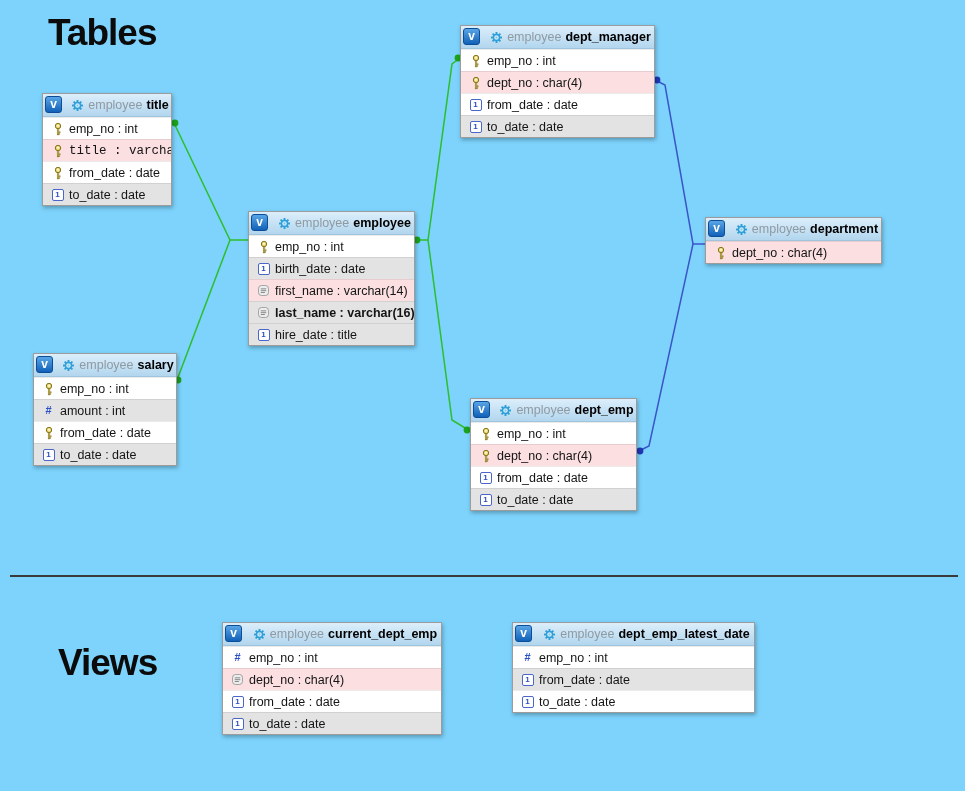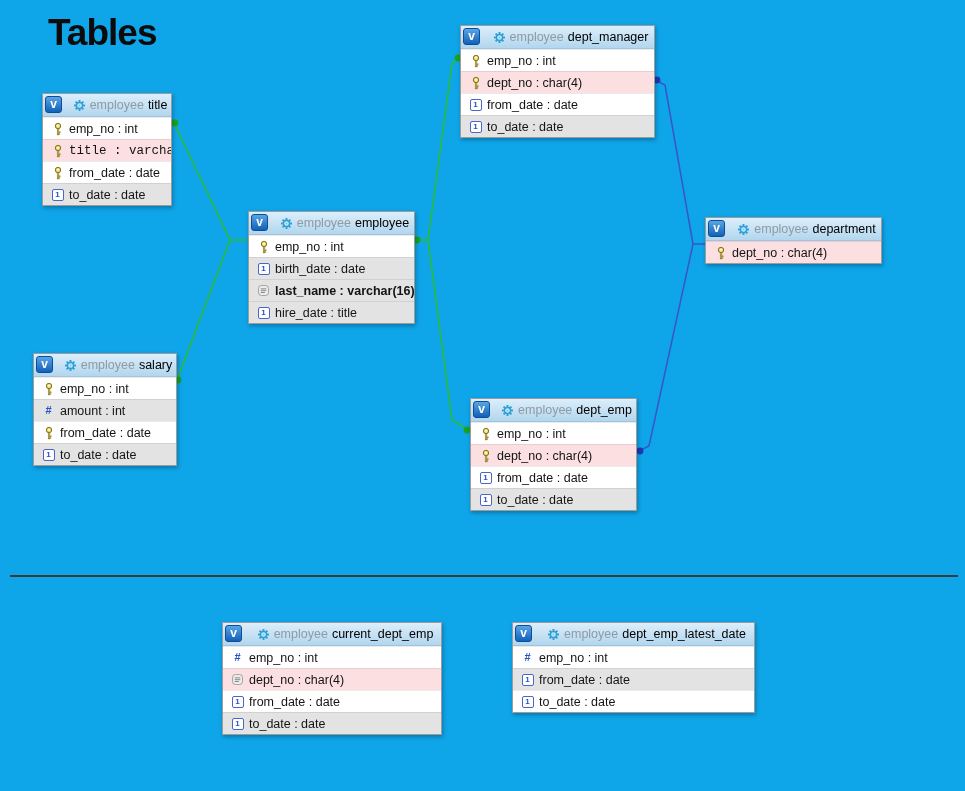--- a/index.html
+++ b/index.html
@@ -1,17 +1,17 @@
 <!DOCTYPE html>
 <html><head>
 <meta charset="utf-8">
 <style>
   html,body { margin:0; padding:0; background:#fff; }
   .canvas {
-    position:relative; width:965px; height:791px; background:#0ea5e9;
+    position:relative; width:965px; height:791px; background:#7dd3fc;
     font-family:"Liberation Sans", sans-serif; overflow:hidden;
   }
   .heading {
     position:absolute; font-weight:bold; color:#0b0b0b;
     font-size:37px; letter-spacing:-1px;
   }
   #tables-heading { left:48px; top:12px; }
   #views-heading  { left:58px; top:642px; }
   .divider {
     position:absolute; left:10px; top:575px; width:948px; height:2px;
@@ -33,39 +33,40 @@
     background:linear-gradient(#59a5e6,#1161b8); border:1px solid #0d4c97;
     border-radius:3px; box-sizing:border-box; color:#fff; font-weight:bold;
     font-size:12px; line-height:15px; text-align:center;
   }
   .hdr-center {
     flex:1; display:flex; align-items:center; justify-content:center;
     gap:4px; padding-left:26px; white-space:nowrap; overflow:hidden;
   }
   .gear { display:flex; align-items:center; }
   .schema { color:#8f9aa2; }
-  .tname  { color:#000; font-weight:normal; }
+  .tname  { color:#000; font-weight:bold; }
   .row {
     height:22px; display:flex; align-items:center; gap:5px; padding:0 8px;
     border-top:1px solid rgba(0,0,0,0.08); box-sizing:border-box;
     white-space:nowrap; overflow:hidden; color:#141414;
   }
   .ric { width:13px; flex:0 0 13px; display:flex; align-items:center; justify-content:center; }
   .date-ic {
     display:inline-block; width:10px; height:10px; border:1px solid #4a66c8;
     border-radius:2px; background:#fff; color:#2b4fc0; font-size:8px;
     font-weight:bold; line-height:10px; text-align:center;
   }
   .num-ic { color:#2b50c8; font-weight:bold; font-size:11px; line-height:11px; }
 </style>
 </head>
 <body>
 
 <div class="canvas">
   <div class="heading" id="tables-heading">Tables</div>
+  <div class="heading" id="views-heading">Views</div>
   <div class="divider"></div>
   <svg class="conn-layer" width="965" height="791" viewBox="0 0 965 791">
       <polyline points="174,123 230,240 248,240" fill="none" stroke="#2dbe2d" stroke-width="1.5"></polyline>
       <circle cx="175" cy="123" r="3.4" fill="#1ca21c"></circle>
       <polyline points="177,380 230,240" fill="none" stroke="#2dbe2d" stroke-width="1.5"></polyline>
       <circle cx="178" cy="380" r="3.4" fill="#1ca21c"></circle>
       <polyline points="415,240 428,240 452,64 460,58" fill="none" stroke="#2dbe2d" stroke-width="1.5"></polyline>
       <circle cx="417" cy="240" r="3.4" fill="#1ca21c"></circle>
       <circle cx="458" cy="58" r="3.4" fill="#1ca21c"></circle>
       <polyline points="428,240 452,420 470,431" fill="none" stroke="#2dbe2d" stroke-width="1.5"></polyline>
@@ -171,278 +172,287 @@
           </svg>
         </span>
         <span>emp_no : int</span>
       </div>
       <div class="row" style="background: rgb(227, 227, 227);">
         <span class="ric">
           <span class="date-ic">1</span>
         </span>
         <span>birth_date : date</span>
       </div>
-      <div class="row" style="background: rgb(227, 227, 227); font-weight: bold;">
+      <div class="row" style="background: rgb(251, 223, 225);">
         <span class="ric">
           <svg width="11" height="11" viewBox="0 0 12 12">
             <rect x="0.5" y="0.5" width="11" height="11" rx="3.5" fill="#ededed" stroke="#9a9a9a"></rect>
             <path d="M3 4.2h6M3 6.2h6M3 8.2h4.5" stroke="#808080" stroke-width="1" fill="none"></path>
           </svg>
         </span>
-        <span>last_name : varchar(16)</span>
-      </div>
-      <div class="row" style="background: rgb(227, 227, 227);">
-        <span class="ric">
-          <span class="date-ic">1</span>
-        </span>
-        <span>hire_date : title</span>
-      </div>
-    </div>
-    <div class="table-card" style="left: 33px; top: 353px; width: 144px;">
-      <div class="hdr">
-        <span class="vbadge">v</span>
-        <span class="hdr-center">
-          <span class="gear">
-            <svg width="13" height="13" viewBox="0 0 16 16">
-              <g stroke="#2f9fd8" stroke-width="2.4">
-                <line x1="8" y1="1.2" x2="8" y2="14.8"></line>
-                <line x1="1.2" y1="8" x2="14.8" y2="8"></line>
-                <line x1="3.2" y1="3.2" x2="12.8" y2="12.8"></line>
-                <line x1="12.8" y1="3.2" x2="3.2" y2="12.8"></line>
-              </g>
-              <circle cx="8" cy="8" r="4.6" fill="#2f9fd8"></circle>
-              <circle cx="8" cy="8" r="2.8" fill="#cdeafa"></circle>
-              <circle cx="8" cy="8" r="1.2" fill="#7fc6e8"></circle>
-            </svg>
-          </span>
-          <span class="schema">employee</span>
-          <span class="tname">salary</span>
-        </span>
-      </div>
-      <div class="row" style="background: rgb(255, 255, 255);">
-        <span class="ric">
-          <svg width="10" height="14" viewBox="0 0 10 14">
-            <circle cx="5" cy="4" r="2.7" fill="#ead979" stroke="#86741a"></circle>
-            <circle cx="5" cy="3.8" r="1" fill="#fffbe0"></circle>
-            <rect x="4.3" y="6.4" width="1.5" height="6.4" fill="#ead979" stroke="#86741a" stroke-width="0.7"></rect>
-            <rect x="5.6" y="9.6" width="2" height="1.1" fill="#86741a"></rect>
-            <rect x="5.6" y="11.4" width="1.5" height="1.1" fill="#86741a"></rect>
-          </svg>
-        </span>
-        <span>emp_no : int</span>
-      </div>
-      <div class="row" style="background: rgb(227, 227, 227);">
-        <span class="ric">
-          <span class="num-ic">#</span>
-        </span>
-        <span>amount : int</span>
-      </div>
-      <div class="row" style="background: rgb(255, 255, 255);">
-        <span class="ric">
-          <svg width="10" height="14" viewBox="0 0 10 14">
-            <circle cx="5" cy="4" r="2.7" fill="#ead979" stroke="#86741a"></circle>
-            <circle cx="5" cy="3.8" r="1" fill="#fffbe0"></circle>
-            <rect x="4.3" y="6.4" width="1.5" height="6.4" fill="#ead979" stroke="#86741a" stroke-width="0.7"></rect>
-            <rect x="5.6" y="9.6" width="2" height="1.1" fill="#86741a"></rect>
-            <rect x="5.6" y="11.4" width="1.5" height="1.1" fill="#86741a"></rect>
-          </svg>
-        </span>
-        <span>from_date : date</span>
-      </div>
-      <div class="row" style="background: rgb(227, 227, 227);">
-        <span class="ric">
-          <span class="date-ic">1</span>
-        </span>
-        <span>to_date : date</span>
-      </div>
-    </div>
-    <div class="table-card" style="left: 460px; top: 25px; width: 195px;">
-      <div class="hdr">
-        <span class="vbadge">v</span>
-        <span class="hdr-center">
-          <span class="gear">
-            <svg width="13" height="13" viewBox="0 0 16 16">
-              <g stroke="#2f9fd8" stroke-width="2.4">
-                <line x1="8" y1="1.2" x2="8" y2="14.8"></line>
-                <line x1="1.2" y1="8" x2="14.8" y2="8"></line>
-                <line x1="3.2" y1="3.2" x2="12.8" y2="12.8"></line>
-                <line x1="12.8" y1="3.2" x2="3.2" y2="12.8"></line>
-              </g>
-              <circle cx="8" cy="8" r="4.6" fill="#2f9fd8"></circle>
-              <circle cx="8" cy="8" r="2.8" fill="#cdeafa"></circle>
-              <circle cx="8" cy="8" r="1.2" fill="#7fc6e8"></circle>
-            </svg>
-          </span>
-          <span class="schema">employee</span>
-          <span class="tname">dept_manager</span>
-        </span>
-      </div>
-      <div class="row" style="background: rgb(255, 255, 255);">
-        <span class="ric">
-          <svg width="10" height="14" viewBox="0 0 10 14">
-            <circle cx="5" cy="4" r="2.7" fill="#ead979" stroke="#86741a"></circle>
-            <circle cx="5" cy="3.8" r="1" fill="#fffbe0"></circle>
-            <rect x="4.3" y="6.4" width="1.5" height="6.4" fill="#ead979" stroke="#86741a" stroke-width="0.7"></rect>
-            <rect x="5.6" y="9.6" width="2" height="1.1" fill="#86741a"></rect>
-            <rect x="5.6" y="11.4" width="1.5" height="1.1" fill="#86741a"></rect>
-          </svg>
-        </span>
-        <span>emp_no : int</span>
-      </div>
-      <div class="row" style="background: rgb(251, 223, 225);">
-        <span class="ric">
-          <svg width="10" height="14" viewBox="0 0 10 14">
-            <circle cx="5" cy="4" r="2.7" fill="#ead979" stroke="#86741a"></circle>
-            <circle cx="5" cy="3.8" r="1" fill="#fffbe0"></circle>
-            <rect x="4.3" y="6.4" width="1.5" height="6.4" fill="#ead979" stroke="#86741a" stroke-width="0.7"></rect>
-            <rect x="5.6" y="9.6" width="2" height="1.1" fill="#86741a"></rect>
-            <rect x="5.6" y="11.4" width="1.5" height="1.1" fill="#86741a"></rect>
-          </svg>
-        </span>
-        <span>dept_no : char(4)</span>
-      </div>
-      <div class="row" style="background: rgb(255, 255, 255);">
-        <span class="ric">
-          <span class="date-ic">1</span>
-        </span>
-        <span>from_date : date</span>
-      </div>
-      <div class="row" style="background: rgb(227, 227, 227);">
-        <span class="ric">
-          <span class="date-ic">1</span>
-        </span>
-        <span>to_date : date</span>
-      </div>
-    </div>
-    <div class="table-card" style="left: 470px; top: 398px; width: 167px;">
-      <div class="hdr">
-        <span class="vbadge">v</span>
-        <span class="hdr-center">
-          <span class="gear">
-            <svg width="13" height="13" viewBox="0 0 16 16">
-              <g stroke="#2f9fd8" stroke-width="2.4">
-                <line x1="8" y1="1.2" x2="8" y2="14.8"></line>
-                <line x1="1.2" y1="8" x2="14.8" y2="8"></line>
-                <line x1="3.2" y1="3.2" x2="12.8" y2="12.8"></line>
-                <line x1="12.8" y1="3.2" x2="3.2" y2="12.8"></line>
-              </g>
-              <circle cx="8" cy="8" r="4.6" fill="#2f9fd8"></circle>
-              <circle cx="8" cy="8" r="2.8" fill="#cdeafa"></circle>
-              <circle cx="8" cy="8" r="1.2" fill="#7fc6e8"></circle>
-            </svg>
-          </span>
-          <span class="schema">employee</span>
-          <span class="tname">dept_emp</span>
-        </span>
-      </div>
-      <div class="row" style="background: rgb(255, 255, 255);">
-        <span class="ric">
-          <svg width="10" height="14" viewBox="0 0 10 14">
-            <circle cx="5" cy="4" r="2.7" fill="#ead979" stroke="#86741a"></circle>
-            <circle cx="5" cy="3.8" r="1" fill="#fffbe0"></circle>
-            <rect x="4.3" y="6.4" width="1.5" height="6.4" fill="#ead979" stroke="#86741a" stroke-width="0.7"></rect>
-            <rect x="5.6" y="9.6" width="2" height="1.1" fill="#86741a"></rect>
-            <rect x="5.6" y="11.4" width="1.5" height="1.1" fill="#86741a"></rect>
-          </svg>
-        </span>
-        <span>emp_no : int</span>
-      </div>
-      <div class="row" style="background: rgb(251, 223, 225);">
-        <span class="ric">
-          <svg width="10" height="14" viewBox="0 0 10 14">
-            <circle cx="5" cy="4" r="2.7" fill="#ead979" stroke="#86741a"></circle>
-            <circle cx="5" cy="3.8" r="1" fill="#fffbe0"></circle>
-            <rect x="4.3" y="6.4" width="1.5" height="6.4" fill="#ead979" stroke="#86741a" stroke-width="0.7"></rect>
-            <rect x="5.6" y="9.6" width="2" height="1.1" fill="#86741a"></rect>
-            <rect x="5.6" y="11.4" width="1.5" height="1.1" fill="#86741a"></rect>
-          </svg>
-        </span>
-        <span>dept_no : char(4)</span>
-      </div>
-      <div class="row" style="background: rgb(255, 255, 255);">
-        <span class="ric">
-          <span class="date-ic">1</span>
-        </span>
-        <span>from_date : date</span>
-      </div>
-      <div class="row" style="background: rgb(227, 227, 227);">
-        <span class="ric">
-          <span class="date-ic">1</span>
-        </span>
-        <span>to_date : date</span>
-      </div>
-    </div>
-    <div class="table-card" style="left: 705px; top: 217px; width: 177px;">
-      <div class="hdr">
-        <span class="vbadge">v</span>
-        <span class="hdr-center">
-          <span class="gear">
-            <svg width="13" height="13" viewBox="0 0 16 16">
-              <g stroke="#2f9fd8" stroke-width="2.4">
-                <line x1="8" y1="1.2" x2="8" y2="14.8"></line>
-                <line x1="1.2" y1="8" x2="14.8" y2="8"></line>
-                <line x1="3.2" y1="3.2" x2="12.8" y2="12.8"></line>
-                <line x1="12.8" y1="3.2" x2="3.2" y2="12.8"></line>
-              </g>
-              <circle cx="8" cy="8" r="4.6" fill="#2f9fd8"></circle>
-              <circle cx="8" cy="8" r="2.8" fill="#cdeafa"></circle>
-              <circle cx="8" cy="8" r="1.2" fill="#7fc6e8"></circle>
-            </svg>
-          </span>
-          <span class="schema">employee</span>
-          <span class="tname">department</span>
-        </span>
-      </div>
-      <div class="row" style="background: rgb(251, 223, 225);">
-        <span class="ric">
-          <svg width="10" height="14" viewBox="0 0 10 14">
-            <circle cx="5" cy="4" r="2.7" fill="#ead979" stroke="#86741a"></circle>
-            <circle cx="5" cy="3.8" r="1" fill="#fffbe0"></circle>
-            <rect x="4.3" y="6.4" width="1.5" height="6.4" fill="#ead979" stroke="#86741a" stroke-width="0.7"></rect>
-            <rect x="5.6" y="9.6" width="2" height="1.1" fill="#86741a"></rect>
-            <rect x="5.6" y="11.4" width="1.5" height="1.1" fill="#86741a"></rect>
-          </svg>
-        </span>
-        <span>dept_no : char(4)</span>
-      </div>
-    </div>
-    <div class="table-card" style="left: 222px; top: 622px; width: 220px;">
-      <div class="hdr">
-        <span class="vbadge">v</span>
-        <span class="hdr-center">
-          <span class="gear">
-            <svg width="13" height="13" viewBox="0 0 16 16">
-              <g stroke="#2f9fd8" stroke-width="2.4">
-                <line x1="8" y1="1.2" x2="8" y2="14.8"></line>
-                <line x1="1.2" y1="8" x2="14.8" y2="8"></line>
-                <line x1="3.2" y1="3.2" x2="12.8" y2="12.8"></line>
-                <line x1="12.8" y1="3.2" x2="3.2" y2="12.8"></line>
-              </g>
-              <circle cx="8" cy="8" r="4.6" fill="#2f9fd8"></circle>
-              <circle cx="8" cy="8" r="2.8" fill="#cdeafa"></circle>
-              <circle cx="8" cy="8" r="1.2" fill="#7fc6e8"></circle>
-            </svg>
-          </span>
-          <span class="schema">employee</span>
-          <span class="tname">current_dept_emp</span>
-        </span>
-      </div>
-      <div class="row" style="background: rgb(255, 255, 255);">
-        <span class="ric">
-          <span class="num-ic">#</span>
-        </span>
-        <span>emp_no : int</span>
-      </div>
-      <div class="row" style="background: rgb(251, 223, 225);">
+        <span>first_name : varchar(14)</span>
+      </div>
+      <div class="row" style="background: rgb(227, 227, 227); font-weight: bold;">
         <span class="ric">
           <svg width="11" height="11" viewBox="0 0 12 12">
             <rect x="0.5" y="0.5" width="11" height="11" rx="3.5" fill="#ededed" stroke="#9a9a9a"></rect>
             <path d="M3 4.2h6M3 6.2h6M3 8.2h4.5" stroke="#808080" stroke-width="1" fill="none"></path>
           </svg>
         </span>
+        <span>last_name : varchar(16)</span>
+      </div>
+      <div class="row" style="background: rgb(227, 227, 227);">
+        <span class="ric">
+          <span class="date-ic">1</span>
+        </span>
+        <span>hire_date : title</span>
+      </div>
+    </div>
+    <div class="table-card" style="left: 33px; top: 353px; width: 144px;">
+      <div class="hdr">
+        <span class="vbadge">v</span>
+        <span class="hdr-center">
+          <span class="gear">
+            <svg width="13" height="13" viewBox="0 0 16 16">
+              <g stroke="#2f9fd8" stroke-width="2.4">
+                <line x1="8" y1="1.2" x2="8" y2="14.8"></line>
+                <line x1="1.2" y1="8" x2="14.8" y2="8"></line>
+                <line x1="3.2" y1="3.2" x2="12.8" y2="12.8"></line>
+                <line x1="12.8" y1="3.2" x2="3.2" y2="12.8"></line>
+              </g>
+              <circle cx="8" cy="8" r="4.6" fill="#2f9fd8"></circle>
+              <circle cx="8" cy="8" r="2.8" fill="#cdeafa"></circle>
+              <circle cx="8" cy="8" r="1.2" fill="#7fc6e8"></circle>
+            </svg>
+          </span>
+          <span class="schema">employee</span>
+          <span class="tname">salary</span>
+        </span>
+      </div>
+      <div class="row" style="background: rgb(255, 255, 255);">
+        <span class="ric">
+          <svg width="10" height="14" viewBox="0 0 10 14">
+            <circle cx="5" cy="4" r="2.7" fill="#ead979" stroke="#86741a"></circle>
+            <circle cx="5" cy="3.8" r="1" fill="#fffbe0"></circle>
+            <rect x="4.3" y="6.4" width="1.5" height="6.4" fill="#ead979" stroke="#86741a" stroke-width="0.7"></rect>
+            <rect x="5.6" y="9.6" width="2" height="1.1" fill="#86741a"></rect>
+            <rect x="5.6" y="11.4" width="1.5" height="1.1" fill="#86741a"></rect>
+          </svg>
+        </span>
+        <span>emp_no : int</span>
+      </div>
+      <div class="row" style="background: rgb(227, 227, 227);">
+        <span class="ric">
+          <span class="num-ic">#</span>
+        </span>
+        <span>amount : int</span>
+      </div>
+      <div class="row" style="background: rgb(255, 255, 255);">
+        <span class="ric">
+          <svg width="10" height="14" viewBox="0 0 10 14">
+            <circle cx="5" cy="4" r="2.7" fill="#ead979" stroke="#86741a"></circle>
+            <circle cx="5" cy="3.8" r="1" fill="#fffbe0"></circle>
+            <rect x="4.3" y="6.4" width="1.5" height="6.4" fill="#ead979" stroke="#86741a" stroke-width="0.7"></rect>
+            <rect x="5.6" y="9.6" width="2" height="1.1" fill="#86741a"></rect>
+            <rect x="5.6" y="11.4" width="1.5" height="1.1" fill="#86741a"></rect>
+          </svg>
+        </span>
+        <span>from_date : date</span>
+      </div>
+      <div class="row" style="background: rgb(227, 227, 227);">
+        <span class="ric">
+          <span class="date-ic">1</span>
+        </span>
+        <span>to_date : date</span>
+      </div>
+    </div>
+    <div class="table-card" style="left: 460px; top: 25px; width: 195px;">
+      <div class="hdr">
+        <span class="vbadge">v</span>
+        <span class="hdr-center">
+          <span class="gear">
+            <svg width="13" height="13" viewBox="0 0 16 16">
+              <g stroke="#2f9fd8" stroke-width="2.4">
+                <line x1="8" y1="1.2" x2="8" y2="14.8"></line>
+                <line x1="1.2" y1="8" x2="14.8" y2="8"></line>
+                <line x1="3.2" y1="3.2" x2="12.8" y2="12.8"></line>
+                <line x1="12.8" y1="3.2" x2="3.2" y2="12.8"></line>
+              </g>
+              <circle cx="8" cy="8" r="4.6" fill="#2f9fd8"></circle>
+              <circle cx="8" cy="8" r="2.8" fill="#cdeafa"></circle>
+              <circle cx="8" cy="8" r="1.2" fill="#7fc6e8"></circle>
+            </svg>
+          </span>
+          <span class="schema">employee</span>
+          <span class="tname">dept_manager</span>
+        </span>
+      </div>
+      <div class="row" style="background: rgb(255, 255, 255);">
+        <span class="ric">
+          <svg width="10" height="14" viewBox="0 0 10 14">
+            <circle cx="5" cy="4" r="2.7" fill="#ead979" stroke="#86741a"></circle>
+            <circle cx="5" cy="3.8" r="1" fill="#fffbe0"></circle>
+            <rect x="4.3" y="6.4" width="1.5" height="6.4" fill="#ead979" stroke="#86741a" stroke-width="0.7"></rect>
+            <rect x="5.6" y="9.6" width="2" height="1.1" fill="#86741a"></rect>
+            <rect x="5.6" y="11.4" width="1.5" height="1.1" fill="#86741a"></rect>
+          </svg>
+        </span>
+        <span>emp_no : int</span>
+      </div>
+      <div class="row" style="background: rgb(251, 223, 225);">
+        <span class="ric">
+          <svg width="10" height="14" viewBox="0 0 10 14">
+            <circle cx="5" cy="4" r="2.7" fill="#ead979" stroke="#86741a"></circle>
+            <circle cx="5" cy="3.8" r="1" fill="#fffbe0"></circle>
+            <rect x="4.3" y="6.4" width="1.5" height="6.4" fill="#ead979" stroke="#86741a" stroke-width="0.7"></rect>
+            <rect x="5.6" y="9.6" width="2" height="1.1" fill="#86741a"></rect>
+            <rect x="5.6" y="11.4" width="1.5" height="1.1" fill="#86741a"></rect>
+          </svg>
+        </span>
+        <span>dept_no : char(4)</span>
+      </div>
+      <div class="row" style="background: rgb(255, 255, 255);">
+        <span class="ric">
+          <span class="date-ic">1</span>
+        </span>
+        <span>from_date : date</span>
+      </div>
+      <div class="row" style="background: rgb(227, 227, 227);">
+        <span class="ric">
+          <span class="date-ic">1</span>
+        </span>
+        <span>to_date : date</span>
+      </div>
+    </div>
+    <div class="table-card" style="left: 470px; top: 398px; width: 167px;">
+      <div class="hdr">
+        <span class="vbadge">v</span>
+        <span class="hdr-center">
+          <span class="gear">
+            <svg width="13" height="13" viewBox="0 0 16 16">
+              <g stroke="#2f9fd8" stroke-width="2.4">
+                <line x1="8" y1="1.2" x2="8" y2="14.8"></line>
+                <line x1="1.2" y1="8" x2="14.8" y2="8"></line>
+                <line x1="3.2" y1="3.2" x2="12.8" y2="12.8"></line>
+                <line x1="12.8" y1="3.2" x2="3.2" y2="12.8"></line>
+              </g>
+              <circle cx="8" cy="8" r="4.6" fill="#2f9fd8"></circle>
+              <circle cx="8" cy="8" r="2.8" fill="#cdeafa"></circle>
+              <circle cx="8" cy="8" r="1.2" fill="#7fc6e8"></circle>
+            </svg>
+          </span>
+          <span class="schema">employee</span>
+          <span class="tname">dept_emp</span>
+        </span>
+      </div>
+      <div class="row" style="background: rgb(255, 255, 255);">
+        <span class="ric">
+          <svg width="10" height="14" viewBox="0 0 10 14">
+            <circle cx="5" cy="4" r="2.7" fill="#ead979" stroke="#86741a"></circle>
+            <circle cx="5" cy="3.8" r="1" fill="#fffbe0"></circle>
+            <rect x="4.3" y="6.4" width="1.5" height="6.4" fill="#ead979" stroke="#86741a" stroke-width="0.7"></rect>
+            <rect x="5.6" y="9.6" width="2" height="1.1" fill="#86741a"></rect>
+            <rect x="5.6" y="11.4" width="1.5" height="1.1" fill="#86741a"></rect>
+          </svg>
+        </span>
+        <span>emp_no : int</span>
+      </div>
+      <div class="row" style="background: rgb(251, 223, 225);">
+        <span class="ric">
+          <svg width="10" height="14" viewBox="0 0 10 14">
+            <circle cx="5" cy="4" r="2.7" fill="#ead979" stroke="#86741a"></circle>
+            <circle cx="5" cy="3.8" r="1" fill="#fffbe0"></circle>
+            <rect x="4.3" y="6.4" width="1.5" height="6.4" fill="#ead979" stroke="#86741a" stroke-width="0.7"></rect>
+            <rect x="5.6" y="9.6" width="2" height="1.1" fill="#86741a"></rect>
+            <rect x="5.6" y="11.4" width="1.5" height="1.1" fill="#86741a"></rect>
+          </svg>
+        </span>
+        <span>dept_no : char(4)</span>
+      </div>
+      <div class="row" style="background: rgb(255, 255, 255);">
+        <span class="ric">
+          <span class="date-ic">1</span>
+        </span>
+        <span>from_date : date</span>
+      </div>
+      <div class="row" style="background: rgb(227, 227, 227);">
+        <span class="ric">
+          <span class="date-ic">1</span>
+        </span>
+        <span>to_date : date</span>
+      </div>
+    </div>
+    <div class="table-card" style="left: 705px; top: 217px; width: 177px;">
+      <div class="hdr">
+        <span class="vbadge">v</span>
+        <span class="hdr-center">
+          <span class="gear">
+            <svg width="13" height="13" viewBox="0 0 16 16">
+              <g stroke="#2f9fd8" stroke-width="2.4">
+                <line x1="8" y1="1.2" x2="8" y2="14.8"></line>
+                <line x1="1.2" y1="8" x2="14.8" y2="8"></line>
+                <line x1="3.2" y1="3.2" x2="12.8" y2="12.8"></line>
+                <line x1="12.8" y1="3.2" x2="3.2" y2="12.8"></line>
+              </g>
+              <circle cx="8" cy="8" r="4.6" fill="#2f9fd8"></circle>
+              <circle cx="8" cy="8" r="2.8" fill="#cdeafa"></circle>
+              <circle cx="8" cy="8" r="1.2" fill="#7fc6e8"></circle>
+            </svg>
+          </span>
+          <span class="schema">employee</span>
+          <span class="tname">department</span>
+        </span>
+      </div>
+      <div class="row" style="background: rgb(251, 223, 225);">
+        <span class="ric">
+          <svg width="10" height="14" viewBox="0 0 10 14">
+            <circle cx="5" cy="4" r="2.7" fill="#ead979" stroke="#86741a"></circle>
+            <circle cx="5" cy="3.8" r="1" fill="#fffbe0"></circle>
+            <rect x="4.3" y="6.4" width="1.5" height="6.4" fill="#ead979" stroke="#86741a" stroke-width="0.7"></rect>
+            <rect x="5.6" y="9.6" width="2" height="1.1" fill="#86741a"></rect>
+            <rect x="5.6" y="11.4" width="1.5" height="1.1" fill="#86741a"></rect>
+          </svg>
+        </span>
+        <span>dept_no : char(4)</span>
+      </div>
+    </div>
+    <div class="table-card" style="left: 222px; top: 622px; width: 220px;">
+      <div class="hdr">
+        <span class="vbadge">v</span>
+        <span class="hdr-center">
+          <span class="gear">
+            <svg width="13" height="13" viewBox="0 0 16 16">
+              <g stroke="#2f9fd8" stroke-width="2.4">
+                <line x1="8" y1="1.2" x2="8" y2="14.8"></line>
+                <line x1="1.2" y1="8" x2="14.8" y2="8"></line>
+                <line x1="3.2" y1="3.2" x2="12.8" y2="12.8"></line>
+                <line x1="12.8" y1="3.2" x2="3.2" y2="12.8"></line>
+              </g>
+              <circle cx="8" cy="8" r="4.6" fill="#2f9fd8"></circle>
+              <circle cx="8" cy="8" r="2.8" fill="#cdeafa"></circle>
+              <circle cx="8" cy="8" r="1.2" fill="#7fc6e8"></circle>
+            </svg>
+          </span>
+          <span class="schema">employee</span>
+          <span class="tname">current_dept_emp</span>
+        </span>
+      </div>
+      <div class="row" style="background: rgb(255, 255, 255);">
+        <span class="ric">
+          <span class="num-ic">#</span>
+        </span>
+        <span>emp_no : int</span>
+      </div>
+      <div class="row" style="background: rgb(251, 223, 225);">
+        <span class="ric">
+          <svg width="11" height="11" viewBox="0 0 12 12">
+            <rect x="0.5" y="0.5" width="11" height="11" rx="3.5" fill="#ededed" stroke="#9a9a9a"></rect>
+            <path d="M3 4.2h6M3 6.2h6M3 8.2h4.5" stroke="#808080" stroke-width="1" fill="none"></path>
+          </svg>
+        </span>
         <span>dept_no : char(4)</span>
       </div>
       <div class="row" style="background: rgb(255, 255, 255);">
         <span class="ric">
           <span class="date-ic">1</span>
         </span>
         <span>from_date : date</span>
       </div>
       <div class="row" style="background: rgb(227, 227, 227);">
         <span class="ric">

